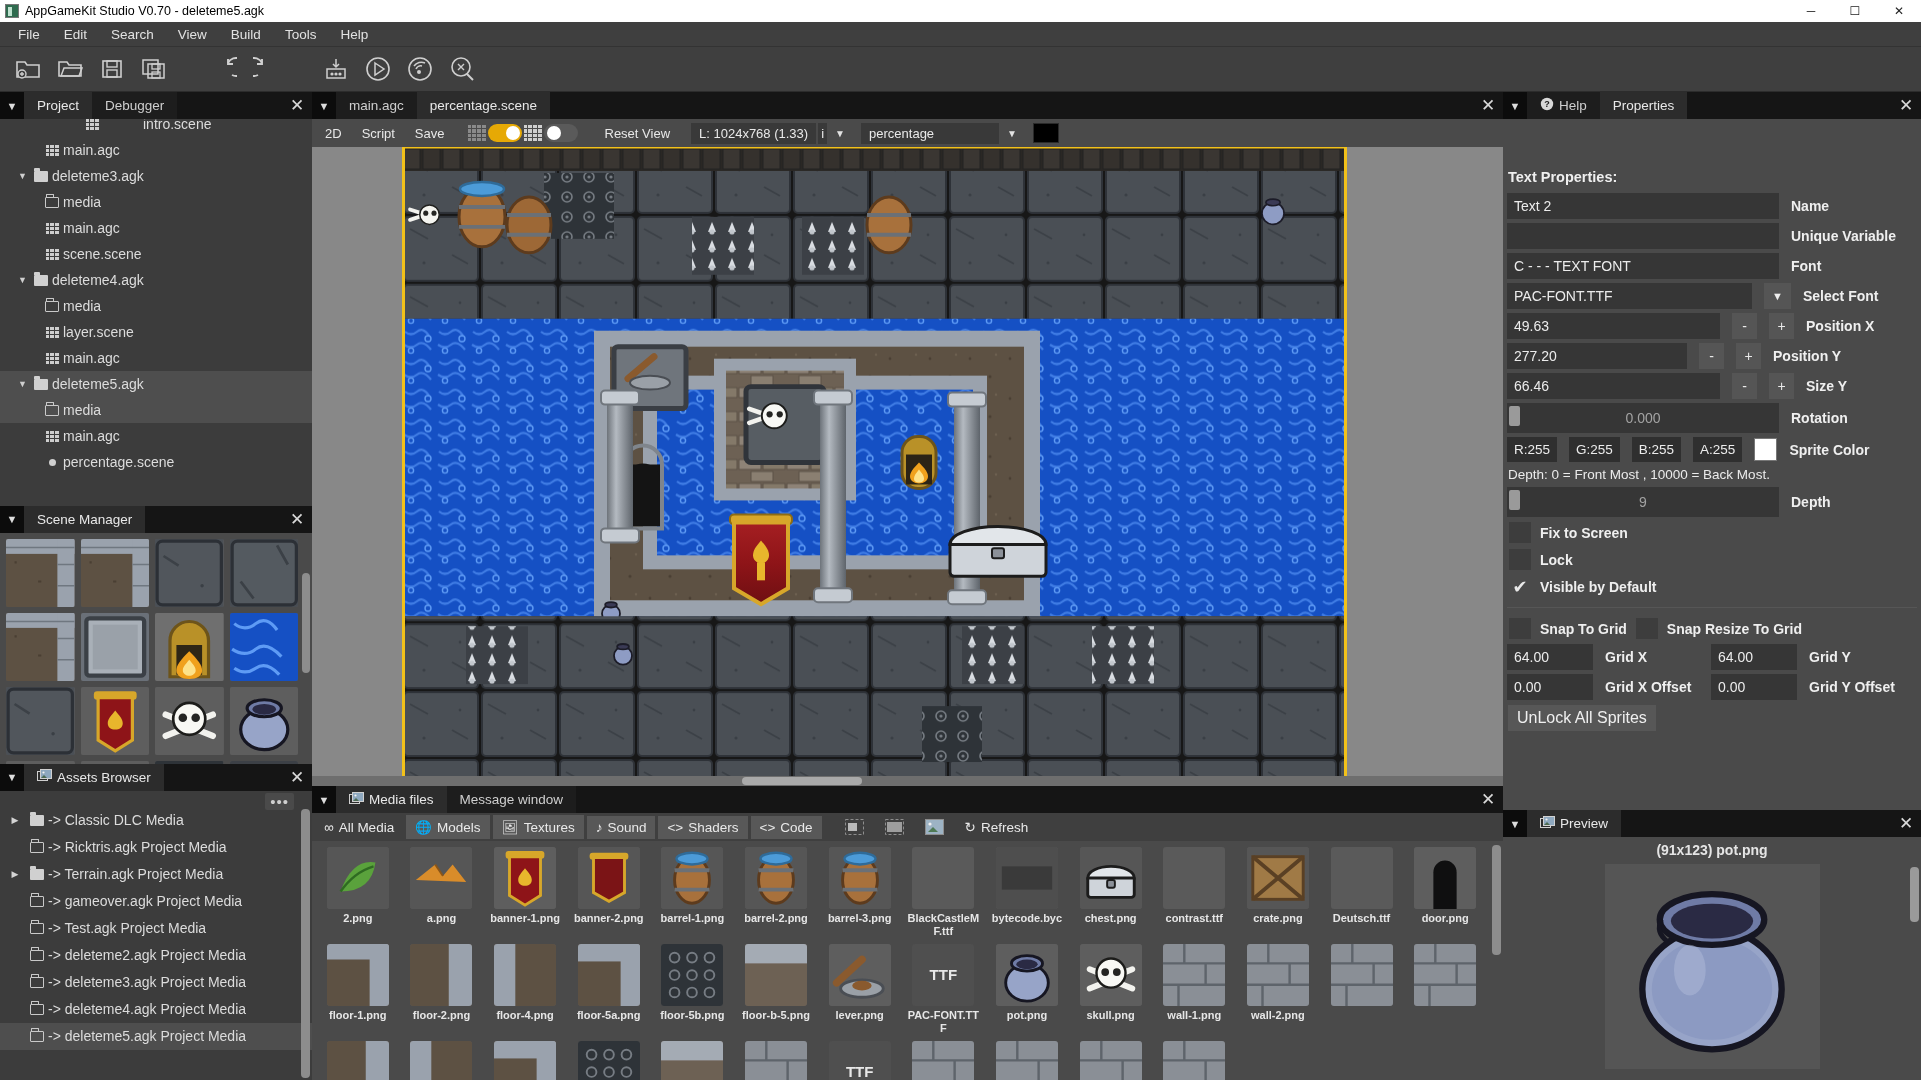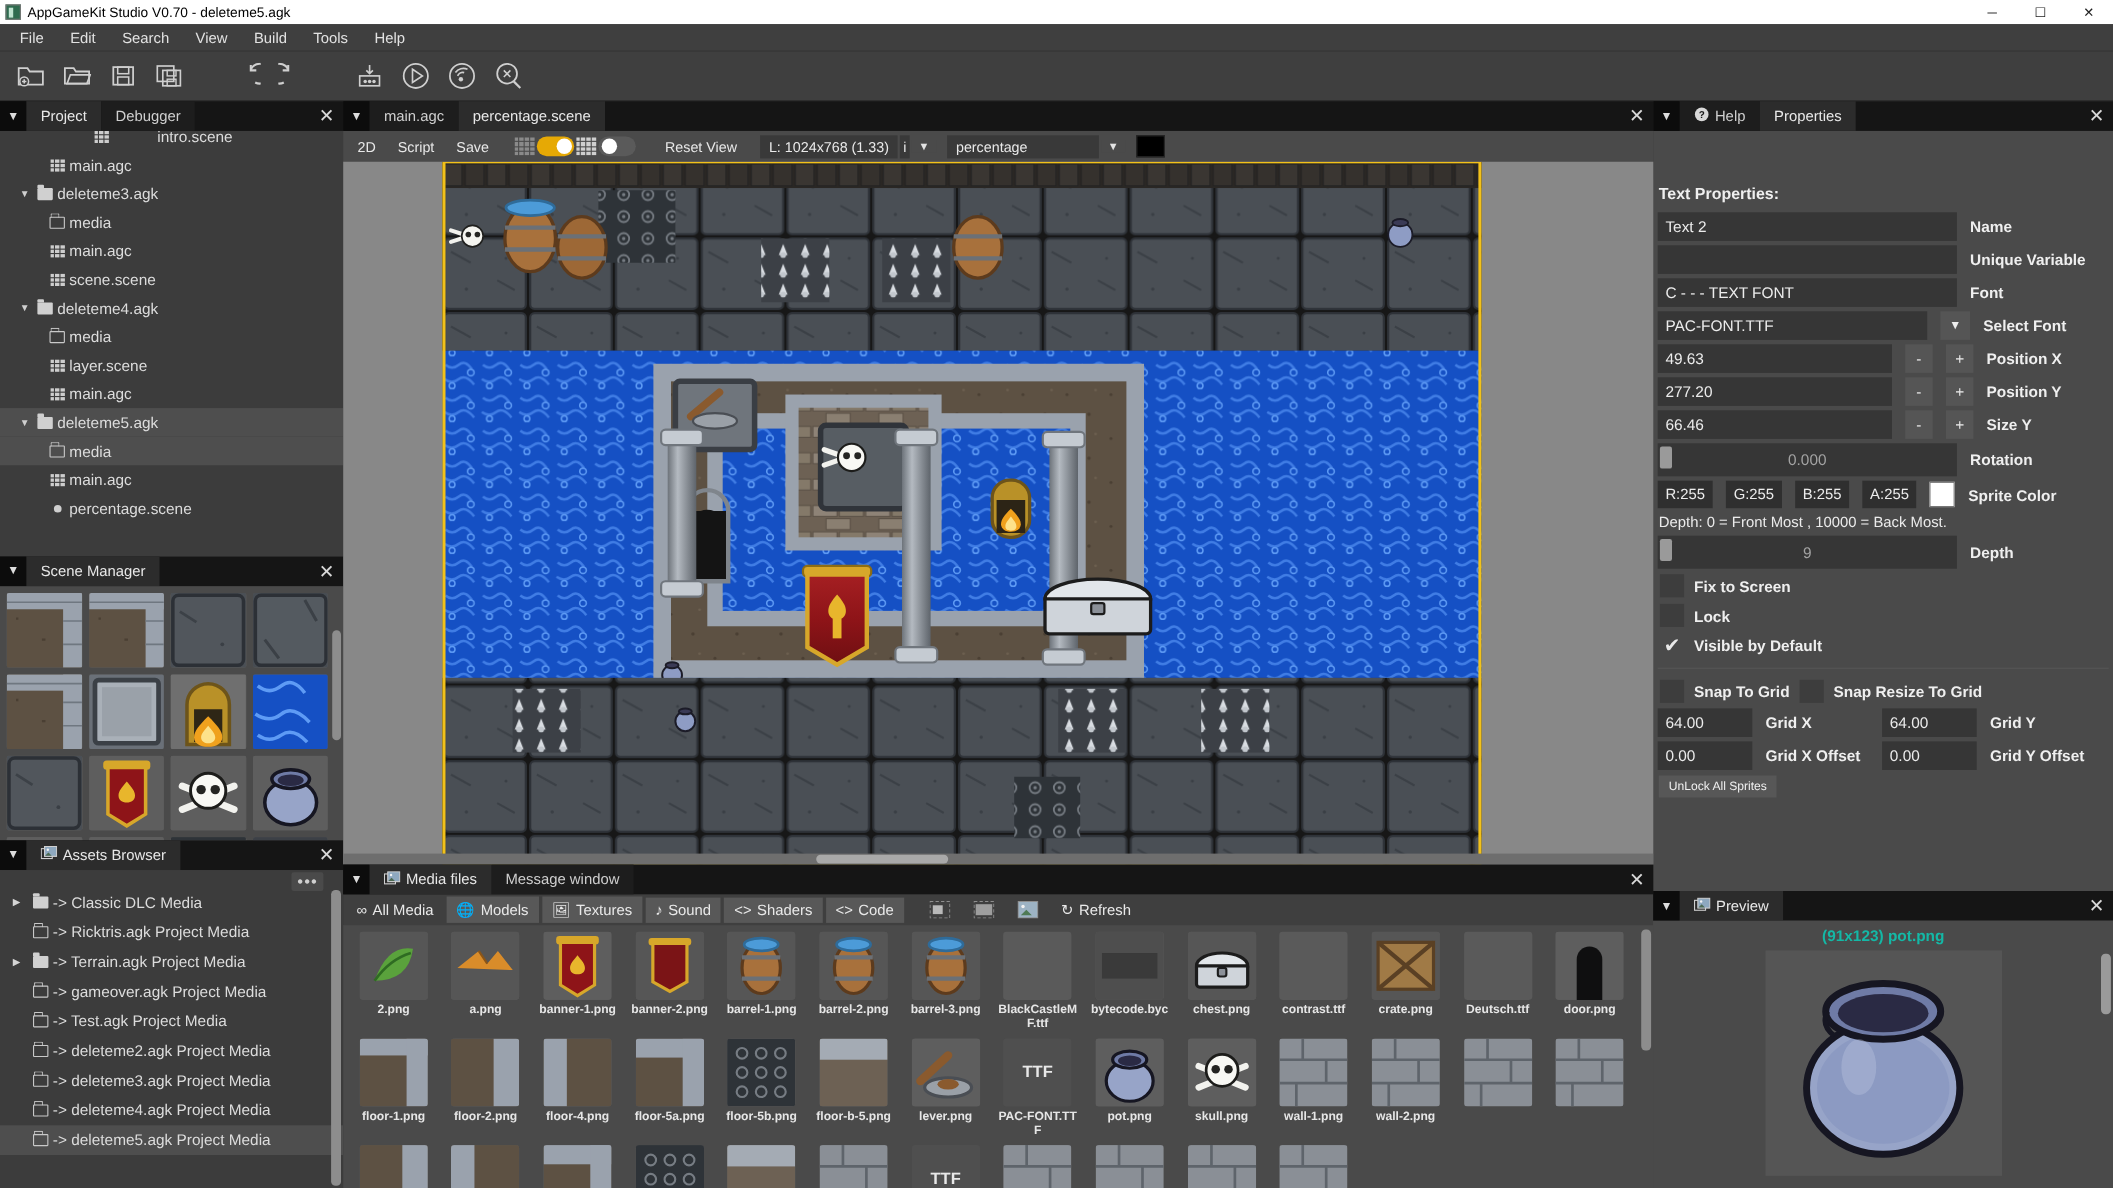--- a/index.html
+++ b/index.html
@@ -126,27 +126,27 @@
   .slider .knob{ position:absolute; left:2px; top:3px; width:11px; height:20px; background:#9a9a9a; border-radius:2px;}
   .rgb { background:#2f2f2f; font-size:13.5px; color:#ececec; padding:4px 7px; height:25px;
      display:flex; align-items:center;}
   .note { font-size:13.5px; color:#ebebeb; padding:3px 5px; }
   .chkrow { display:flex; align-items:center; gap:9px; padding:3px 6px; }
   .chk { width:22px; height:21px; background:#3d3d3d; display:flex; align-items:center; justify-content:center;
      font-size:15px; color:#e6e6e6;}
   .chk.plain{ background:#3d3d3d;}
   .chk.checked{ background:transparent; color:#e9e9e9; font-size:18px;}
   .divider { height:1px; background:#565656; margin:7px 4px; }
-  .ulock { display:inline-block; background:#575757; font-size:11px; color:#efefef; padding:4px 9px; margin:3px 5px;}
+  .ulock { display:inline-block; background:#575757; font-size:16px; color:#efefef; padding:4px 9px; margin:3px 5px;}
 
   
   .preview { height:270px; flex:0 0 270px; display:flex; flex-direction:column;}
   .pv-body { flex:1 1 auto; background:#4a4a4a; position:relative; overflow:hidden;
      display:flex; flex-direction:column; align-items:center; padding-top:5px;}
-  .pv-cap { font-size:14px; font-weight:bold; color:#14b8a6; }
+  .pv-cap { font-size:14px; font-weight:bold; color:#e5e5e5; }
   .pv-img { margin-top:6px; width:215px; height:205px; background:#555; display:flex; align-items:center; justify-content:center;}
   .pv-sb { position:absolute; right:2px; top:30px; width:9px; height:55px; background:#9a9a9a; border-radius:4px;}
 </style>
 </head>
 <body>
 
 <div class="app">
 
   <div class="titlebar">
     <span class="ico"></span>
@@ -1281,21 +1281,21 @@
         </div>
 
         <div class="prow">
           <div class="pinput" style="width:213px">49.63</div>
           <div class="pbtn">-</div>
           <div class="pbtn">+</div>
           <div class="plabel">Position X</div>
         </div>
 
         <div class="prow">
-          <div class="pinput" style="width:213px">277.20</div>
+          <div class="pinput" style="width:180px">277.20</div>
           <div class="pbtn">-</div>
           <div class="pbtn">+</div>
           <div class="plabel">Position Y</div>
         </div>
 
         <div class="prow">
           <div class="pinput" style="width:213px">66.46</div>
           <div class="pbtn">-</div>
           <div class="pbtn">+</div>
           <div class="plabel">Size Y</div>

